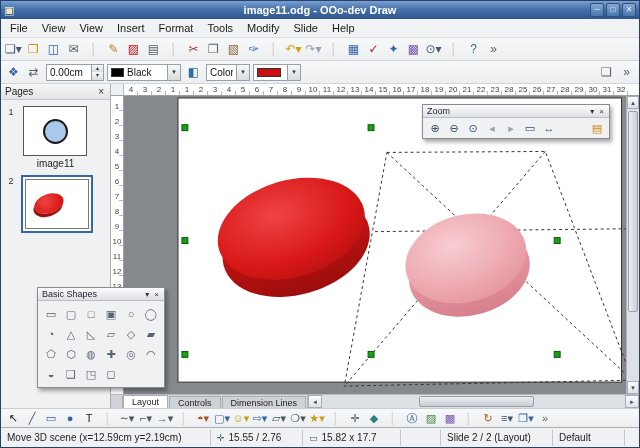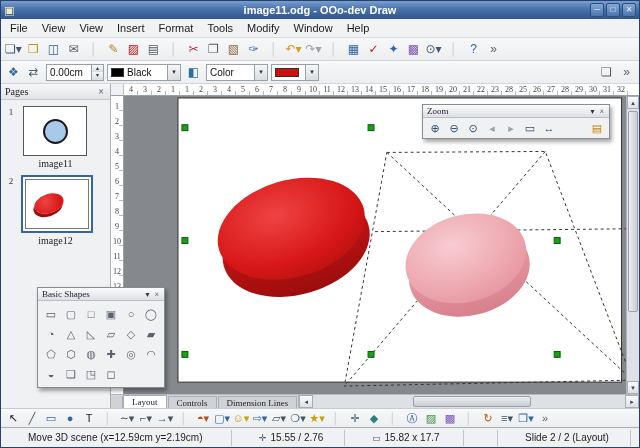--- a/index.html
+++ b/index.html
@@ -69,21 +69,21 @@
   }
   .swatch { width: 13px; height: 9px; border: 1px solid #333; margin-right: 3px; flex: 0 0 auto; }
   .swatch.wide { width: 24px; }
   .spin-btns { width: 12px; height: 100%; display: flex; flex-direction: column; border-left: 1px solid #98a0a8; margin-left: 3px; }
   .spin-btns .sb {
     flex: 1; font-size: 6px; line-height: 7px; text-align: center; color: #333;
     background: linear-gradient(to bottom, #f6f7f8, #d9dce0);
   }
   .push-right { margin-left: auto; }
   
-  .workarea { flex: 1 1 auto; display: flex; position: relative; overflow: hidden; background: #0369a1; font-family: Liberation Serif, serif; }
+  .workarea { flex: 1 1 auto; display: flex; position: relative; overflow: hidden; background: #0369a1; }
   .pages-panel { flex: 0 0 110px; display: flex; flex-direction: column; background: #f0f1f3; border-right: 1px solid #aab0b6; }
   .pages-header {
     flex: 0 0 16px; display: flex; align-items: center; padding: 0 4px;
     background: linear-gradient(to bottom, #f6f7f8, #e1e3e6);
     border-bottom: 1px solid #c5c9cd; font-size: 10px; color: #222;
   }
   .pages-header .x { margin-left: auto; font-size: 10px; color: #333; padding: 0 2px; }
   .page-item { display: flex; margin: 6px 4px 0 4px; }
   .page-num { width: 12px; font-size: 9px; color: #333; padding-top: 1px; text-align: center; }
   .thumb { width: 64px; height: 50px; background: #fff; border: 1px solid #555; position: relative; margin-left: 6px; }
@@ -147,21 +147,21 @@
   
   .toolbar.draw { flex: 0 0 19px; border-top: 1px solid #c9cdd2; border-bottom: none; }
   .toolbar.draw .tbtn { width: 18px; height: 16px; font-size: 11px; }
   
   .statusbar {
     flex: 0 0 20px; display: flex; align-items: center;
     background: #eff1f3; border-top: 1px solid #a9aeb4; font-size: 10px; color: #222;
   }
   .status-cell {
     height: 16px; display: flex; align-items: center; gap: 4px;
-    padding: 0 6px; border-right: 1px solid #c2c6cb; white-space: nowrap; overflow: hidden; margin-left: 21px;
+    padding: 0 6px; border-right: 1px solid #c2c6cb; white-space: nowrap; overflow: hidden;
   }
   .sc-status { flex: 0 0 210px; }
   .sc-pos { flex: 0 0 92px; }
   .sc-size { flex: 0 0 98px; }
   .sc-fill { flex: 1 1 auto; }
   .sc-slide { flex: 0 0 112px; }
   .sc-style { flex: 0 0 72px; }
   .sc-end { flex: 0 0 14px; border-right: none; }
   .status-icon { font-size: 9px; color: #44596e; }
   
@@ -206,21 +206,21 @@
   <div class="menubar">
     <div style="display:flex">
 
     <div class="menu-item">File</div>
         <div class="menu-item">View</div>
         <div class="menu-item">View</div>
         <div class="menu-item">Insert</div>
         <div class="menu-item">Format</div>
         <div class="menu-item">Tools</div>
         <div class="menu-item">Modify</div>
-        <div class="menu-item">Window</div>
+        <div class="menu-item">Slide</div>
         <div class="menu-item">Help</div>
       </div>
   </div>
 
   <div class="toolbar std">
     <div style="display:flex;gap:1px">
 
     <div class="tbtn" style="color: rgb(68, 89, 110);">❏▾</div>
         <div class="tbtn" style="color: rgb(200, 144, 16);">❒</div>
         <div class="tbtn" style="color: rgb(52, 101, 164);">◫</div>
@@ -264,21 +264,21 @@
     </div>
     <div class="combo" style="width:74px">
       <span class="swatch" style="background:var(--line-color-swatch)"></span>
       <span class="combo-text">Black</span>
       <span class="caret">▾</span>
     </div>
     <div style="display:flex;gap:1px">
 
     <div class="tbtn" style="color: rgb(46, 110, 158);">◧</div>
       </div>
-    <div class="combo" style="width:62px">
+    <div class="combo" style="width:44px">
       <span class="combo-text">Color</span>
       <span class="caret">▾</span>
     </div>
     <div class="combo" style="width:48px">
       <span class="swatch wide" style="background:var(--area-color-swatch)"></span>
       <span class="caret">▾</span>
     </div>
     <div class="push-right" style="display:flex;gap:1px">
 
     <div class="tbtn" style="color: rgb(85, 96, 106);">❏</div>
@@ -301,21 +301,20 @@
       </div>
       <div class="page-label">image11</div>
       <div class="page-item">
         <span class="page-num">2</span>
         <div class="sel-frame">
           <div class="thumb">
             <div class="thumb-disk"></div>
           </div>
         </div>
       </div>
-      <div class="page-label">image12</div>
     </div>
 
     <div class="canvas-col">
       <div class="ruler-row">
         <div class="ruler-corner"></div>
         <div class="h-ruler">
 
         <span>4</span>
             <span>3</span>
             <span>2</span>

